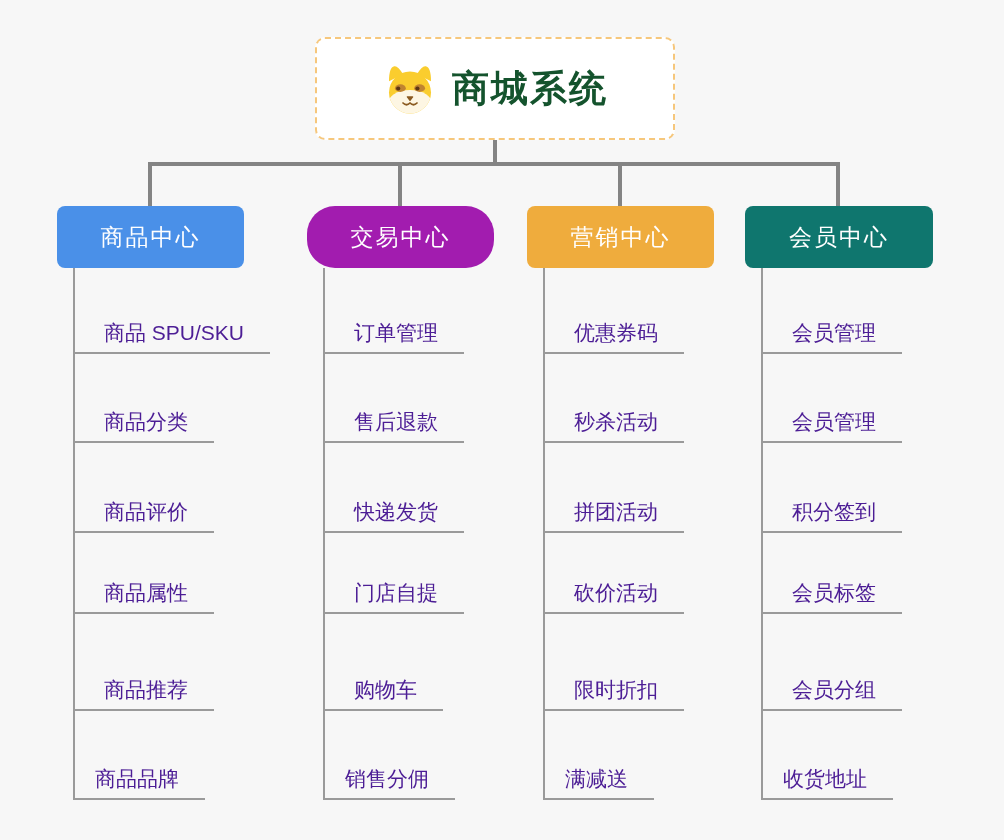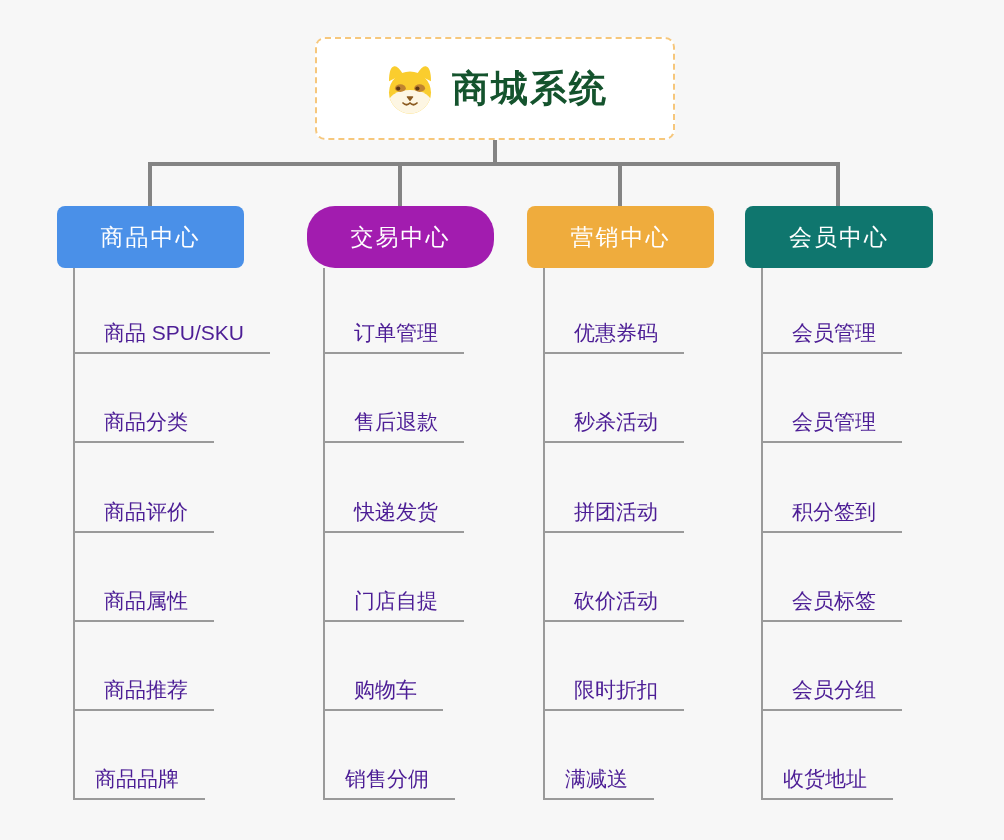--- a/index.html
+++ b/index.html
@@ -94,21 +94,21 @@
     font-size: 21px;
     line-height: 26px;
     color: #4c1d95;
     padding: 0 26px 6px 31px;
     border-bottom: 2px solid #9a9a9a;
     cursor: pointer;
   }
   .leaf-0 { top: 52px; }
   .leaf-1 { top: 141px; }
   .leaf-2 { top: 231px; }
-  .leaf-3 { top: 320px; }
+  .leaf-3 { top: 312px; }
   .leaf-4 { top: 409px; }
   .leaf-5 { top: 498px; padding-left: 22px; }
 </style>
 </head>
 <body>
 
 <div id="canvas">
 
   <div class="root-node">
     <svg class="doge" viewBox="0 0 64 58" aria-hidden="true">

